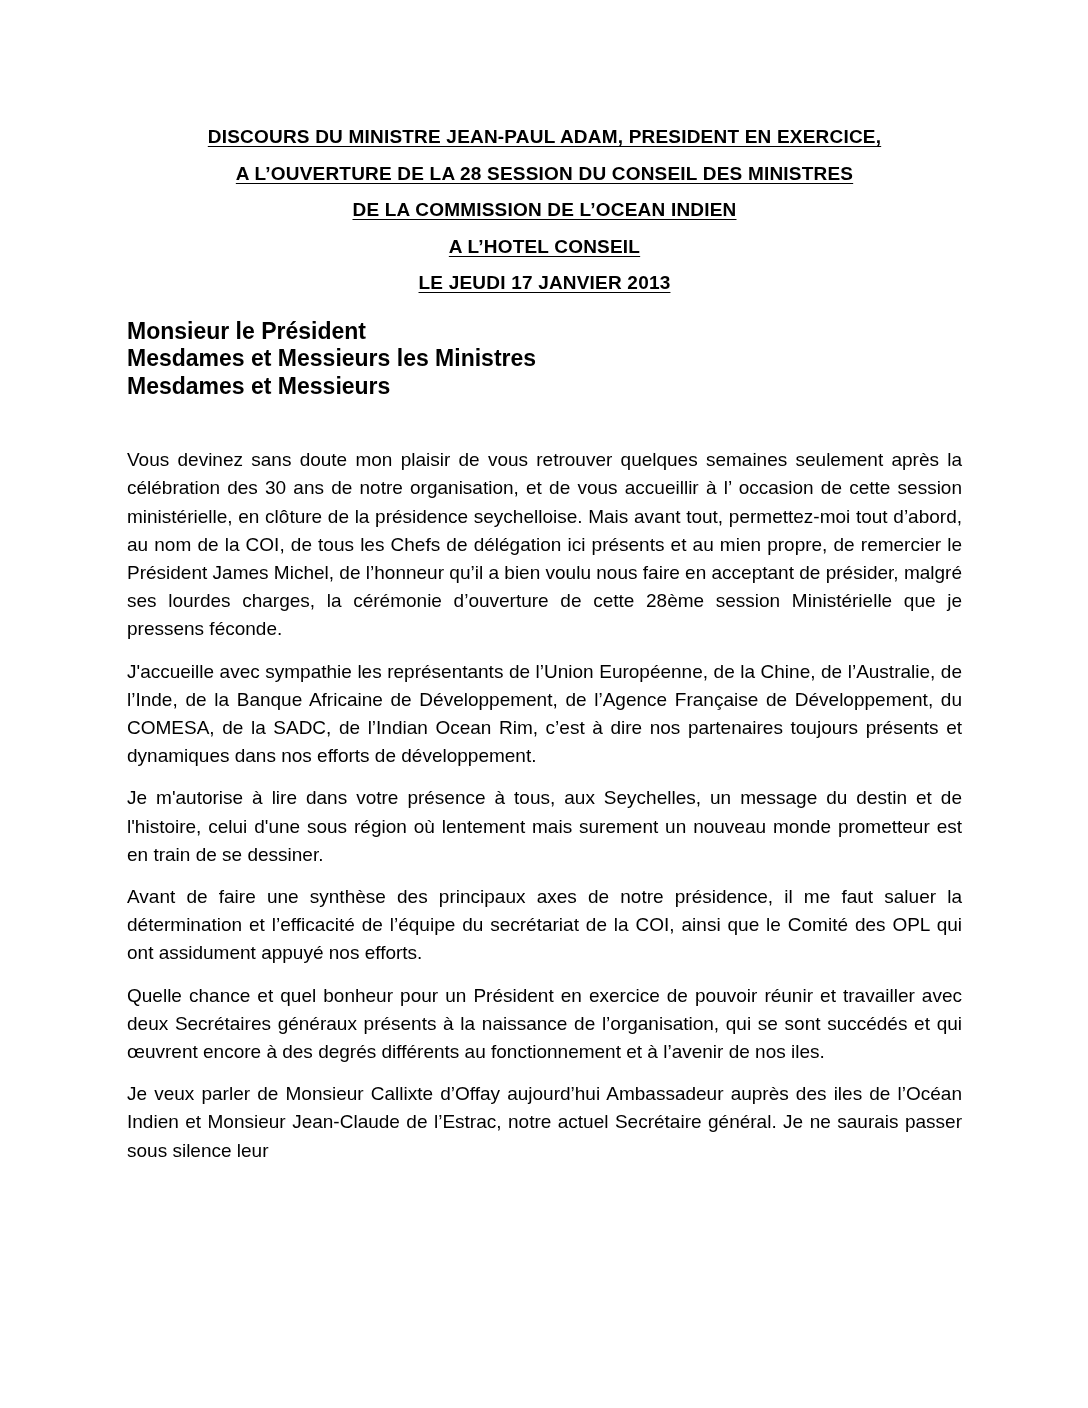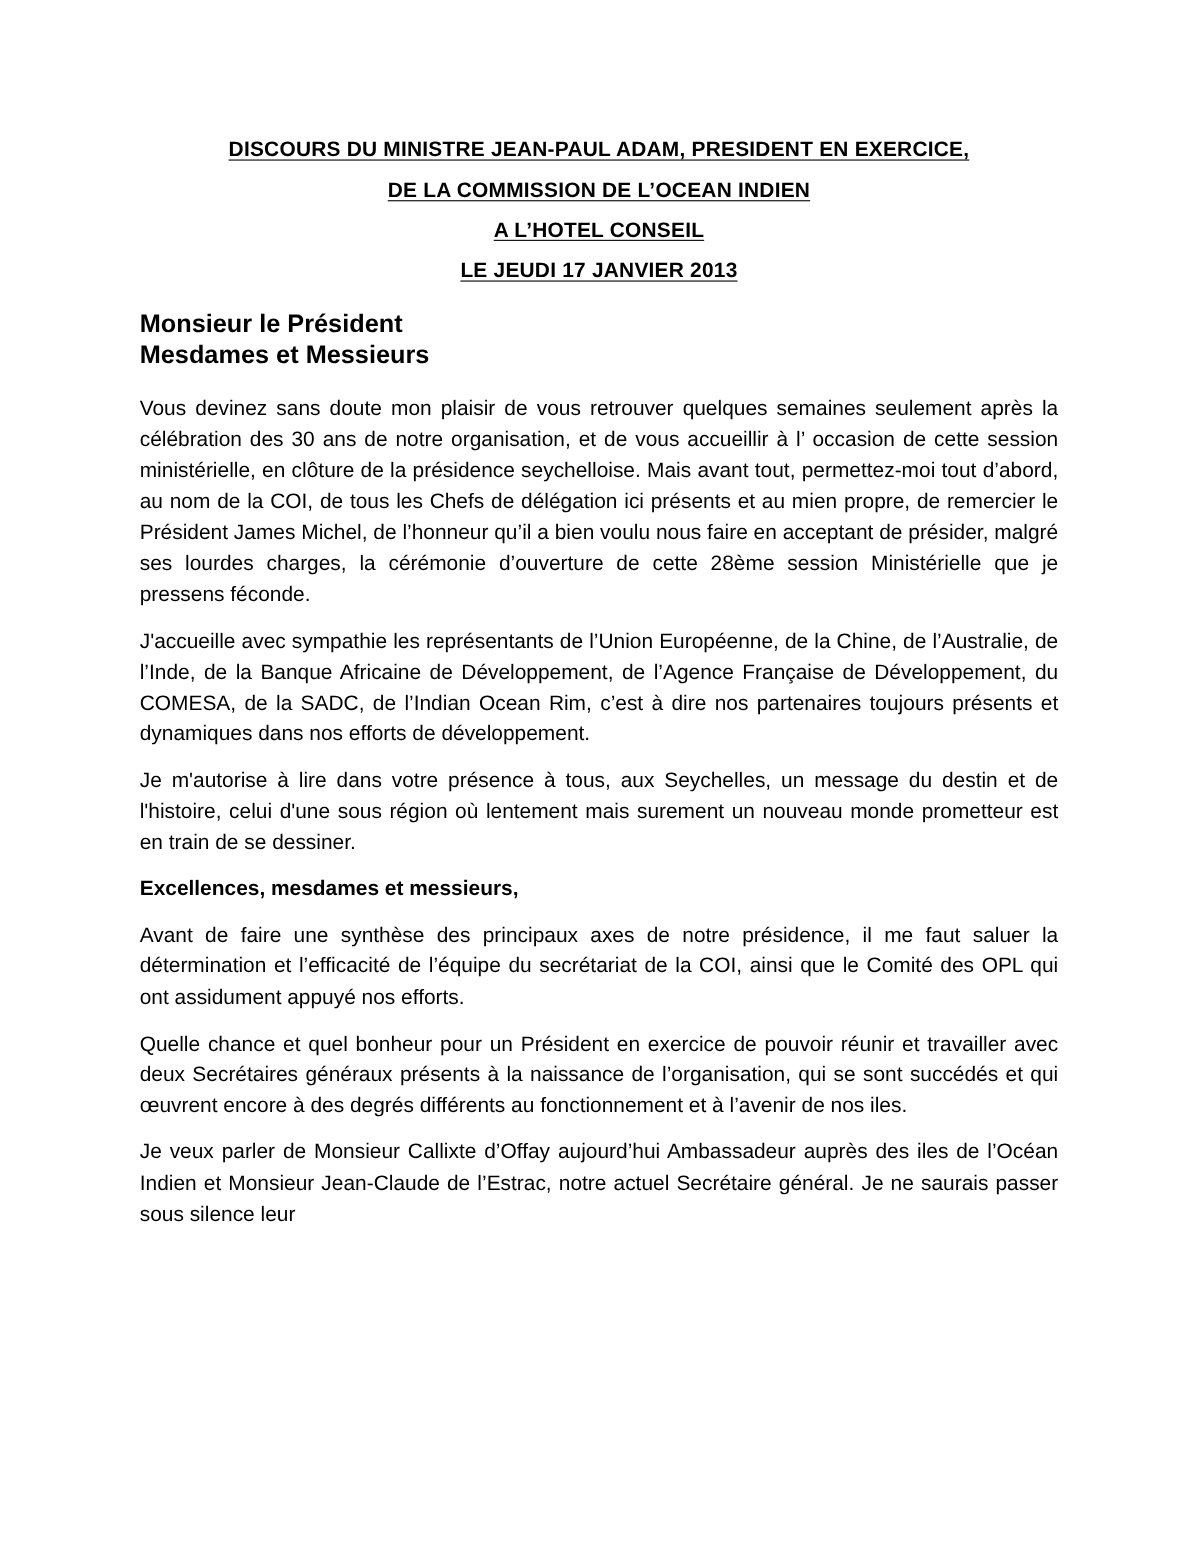--- a/index.html
+++ b/index.html
@@ -35,21 +35,21 @@
     font-size: 23px;
     line-height: 27.4px;
   }
   .para {
     font-size: 19px;
     line-height: 28.2px;
     text-align: justify;
     margin: 14px 0 0 0;
   }
   .para.first {
-    margin-top: 22px;
+    margin-top: 46px;
   }
   .body-heading {
     margin-top: 14px;
     font-weight: bold;
     font-size: 19px;
     line-height: 28.2px;
   }
   .page-number {
     position: absolute;
     top: 1252px;
@@ -58,37 +58,38 @@
     font-weight: bold;
   }
 </style>
 </head>
 <body>
 
 <div class="page">
 
   <div class="title-block">
     <div class="title-line">DISCOURS DU MINISTRE JEAN-PAUL ADAM, PRESIDENT EN EXERCICE,</div>
+    <div class="title-line">A L’OUVERTURE  DE LA 28 SESSION DU CONSEIL DES MINISTRES</div>
     <div class="title-line">DE LA COMMISSION DE L’OCEAN INDIEN</div>
     <div class="title-line">A L’HOTEL CONSEIL</div>
     <div class="title-line">LE JEUDI 17 JANVIER 2013</div>
   </div>
 
   <div class="salutation-block">
     <div>Monsieur le Président</div>
+    <div>Mesdames et Messieurs les Ministres</div>
     <div>Mesdames et Messieurs</div>
   </div>
 
   <p class="para first">Vous devinez sans doute mon plaisir de vous retrouver quelques semaines seulement après la célébration des 30 ans de notre organisation, et de vous accueillir à l’ occasion de cette session ministérielle, en clôture de la présidence seychelloise. Mais avant tout,  permettez-moi tout d’abord, au nom de la COI, de tous les Chefs de délégation ici présents et au mien propre, de remercier le Président James Michel, de l’honneur qu’il a bien voulu nous faire en acceptant de présider, malgré ses lourdes charges, la cérémonie d’ouverture de cette 28ème  session Ministérielle que je pressens féconde.</p>
 
   <p class="para">J'accueille avec sympathie les représentants de l’Union Européenne, de la Chine, de l’Australie, de l’Inde, de la Banque Africaine de Développement, de l’Agence Française de Développement, du COMESA, de la SADC, de l’Indian Ocean Rim, c’est à dire nos partenaires toujours présents et dynamiques dans nos efforts de développement.</p>
 
   <p class="para">Je m'autorise à lire dans votre présence à tous, aux Seychelles, un message du destin et de l'histoire, celui d'une sous région où lentement mais surement un nouveau monde prometteur est en train de se dessiner.</p>
 
-  <div class="body-heading">Excellences, mesdames et messieurs,</div>
 
   <p class="para">Avant de faire une synthèse des principaux axes de notre présidence, il me faut saluer la détermination et l’efficacité de l’équipe du secrétariat de la COI, ainsi que le Comité des OPL qui ont assidument appuyé nos efforts.</p>
 
   <p class="para">Quelle chance et quel bonheur pour un Président en exercice de pouvoir réunir et travailler avec deux Secrétaires généraux  présents à la naissance de l’organisation,  qui se sont succédés et qui œuvrent encore à des degrés  différents au fonctionnement et à l’avenir de nos iles.</p>
 
   <p class="para">Je veux parler de Monsieur Callixte d’Offay aujourd’hui Ambassadeur auprès des iles de l’Océan Indien et Monsieur Jean-Claude de l’Estrac, notre actuel Secrétaire général. Je ne saurais passer sous silence leur</p>
 
   <div class="page-number">1</div>
 
 </div>

